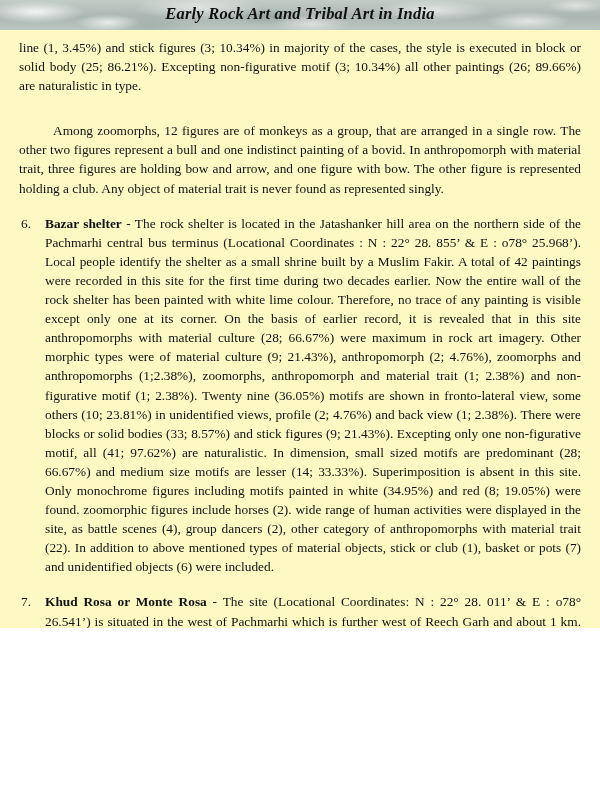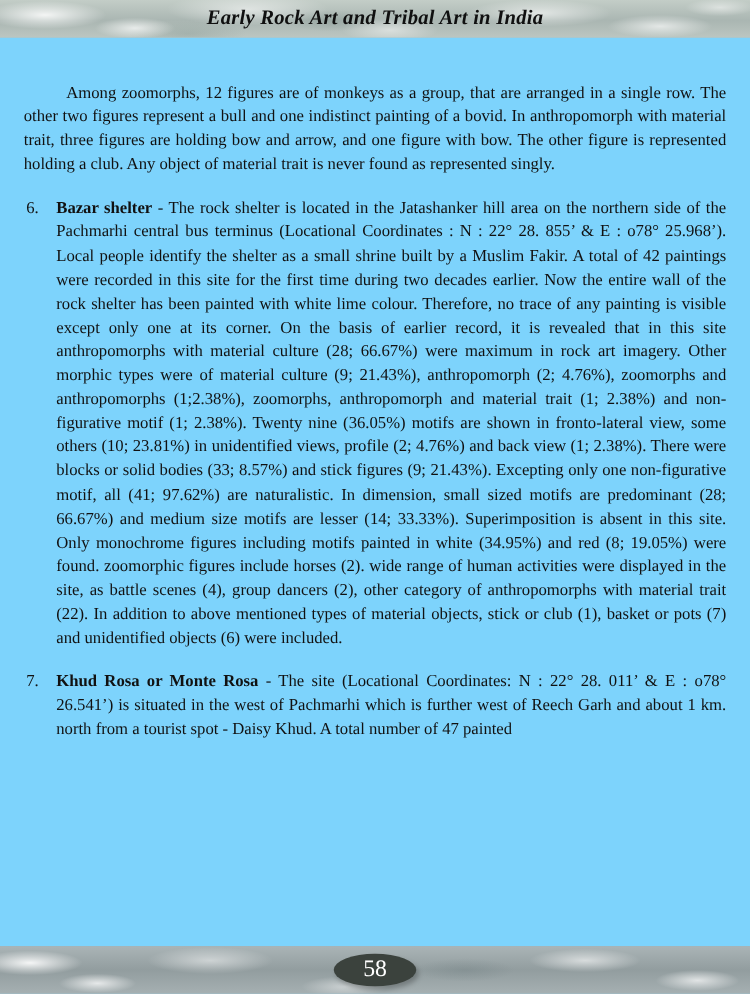--- a/index.html
+++ b/index.html
@@ -12,22 +12,22 @@
     height: 795px;
     font-family: "Liberation Serif", "DejaVu Serif", serif;
     color: #000000;
     overflow: hidden;
     position: relative;
   }
 
   .page {
     position: relative;
     width: 600px;
-    height: 795px;
-    background: #7dd3fc;
+    height: 628px;
+    background: #fef9c3;
     overflow: hidden;
   }
 
   
   .band {
     position: absolute;
     left: 0;
     width: 600px;
     background-color: #b4c0bb;
     background-image:
@@ -155,20 +155,21 @@
 </head>
 <body>
 
 <div class="page">
 
   <div class="band band-header"></div>
   <div class="header-title">Early Rock Art and Tribal Art in India</div>
 
   <div class="content">
 
+    <p class="para flush">line (1, 3.45%) and stick figures (3; 10.34%) in majority of the cases, the style is executed in block or solid body (25; 86.21%). Excepting non-figurative motif (3; 10.34%) all other paintings (26; 89.66%) are naturalistic in type.</p>
 
     <div class="spacer-para"></div>
 
 
     <div class="spacer-para"></div>
 
     <p class="para">Among zoomorphs, 12 figures are of monkeys as a group, that are arranged in a single row. The other two figures represent a bull and one indistinct painting of a bovid. In anthropomorph with material trait, three figures are holding bow and arrow, and one figure with bow. The other figure is represented holding a club. Any object of material trait is never found as represented singly.</p>
 
     <div class="spacer-item"></div>
 

